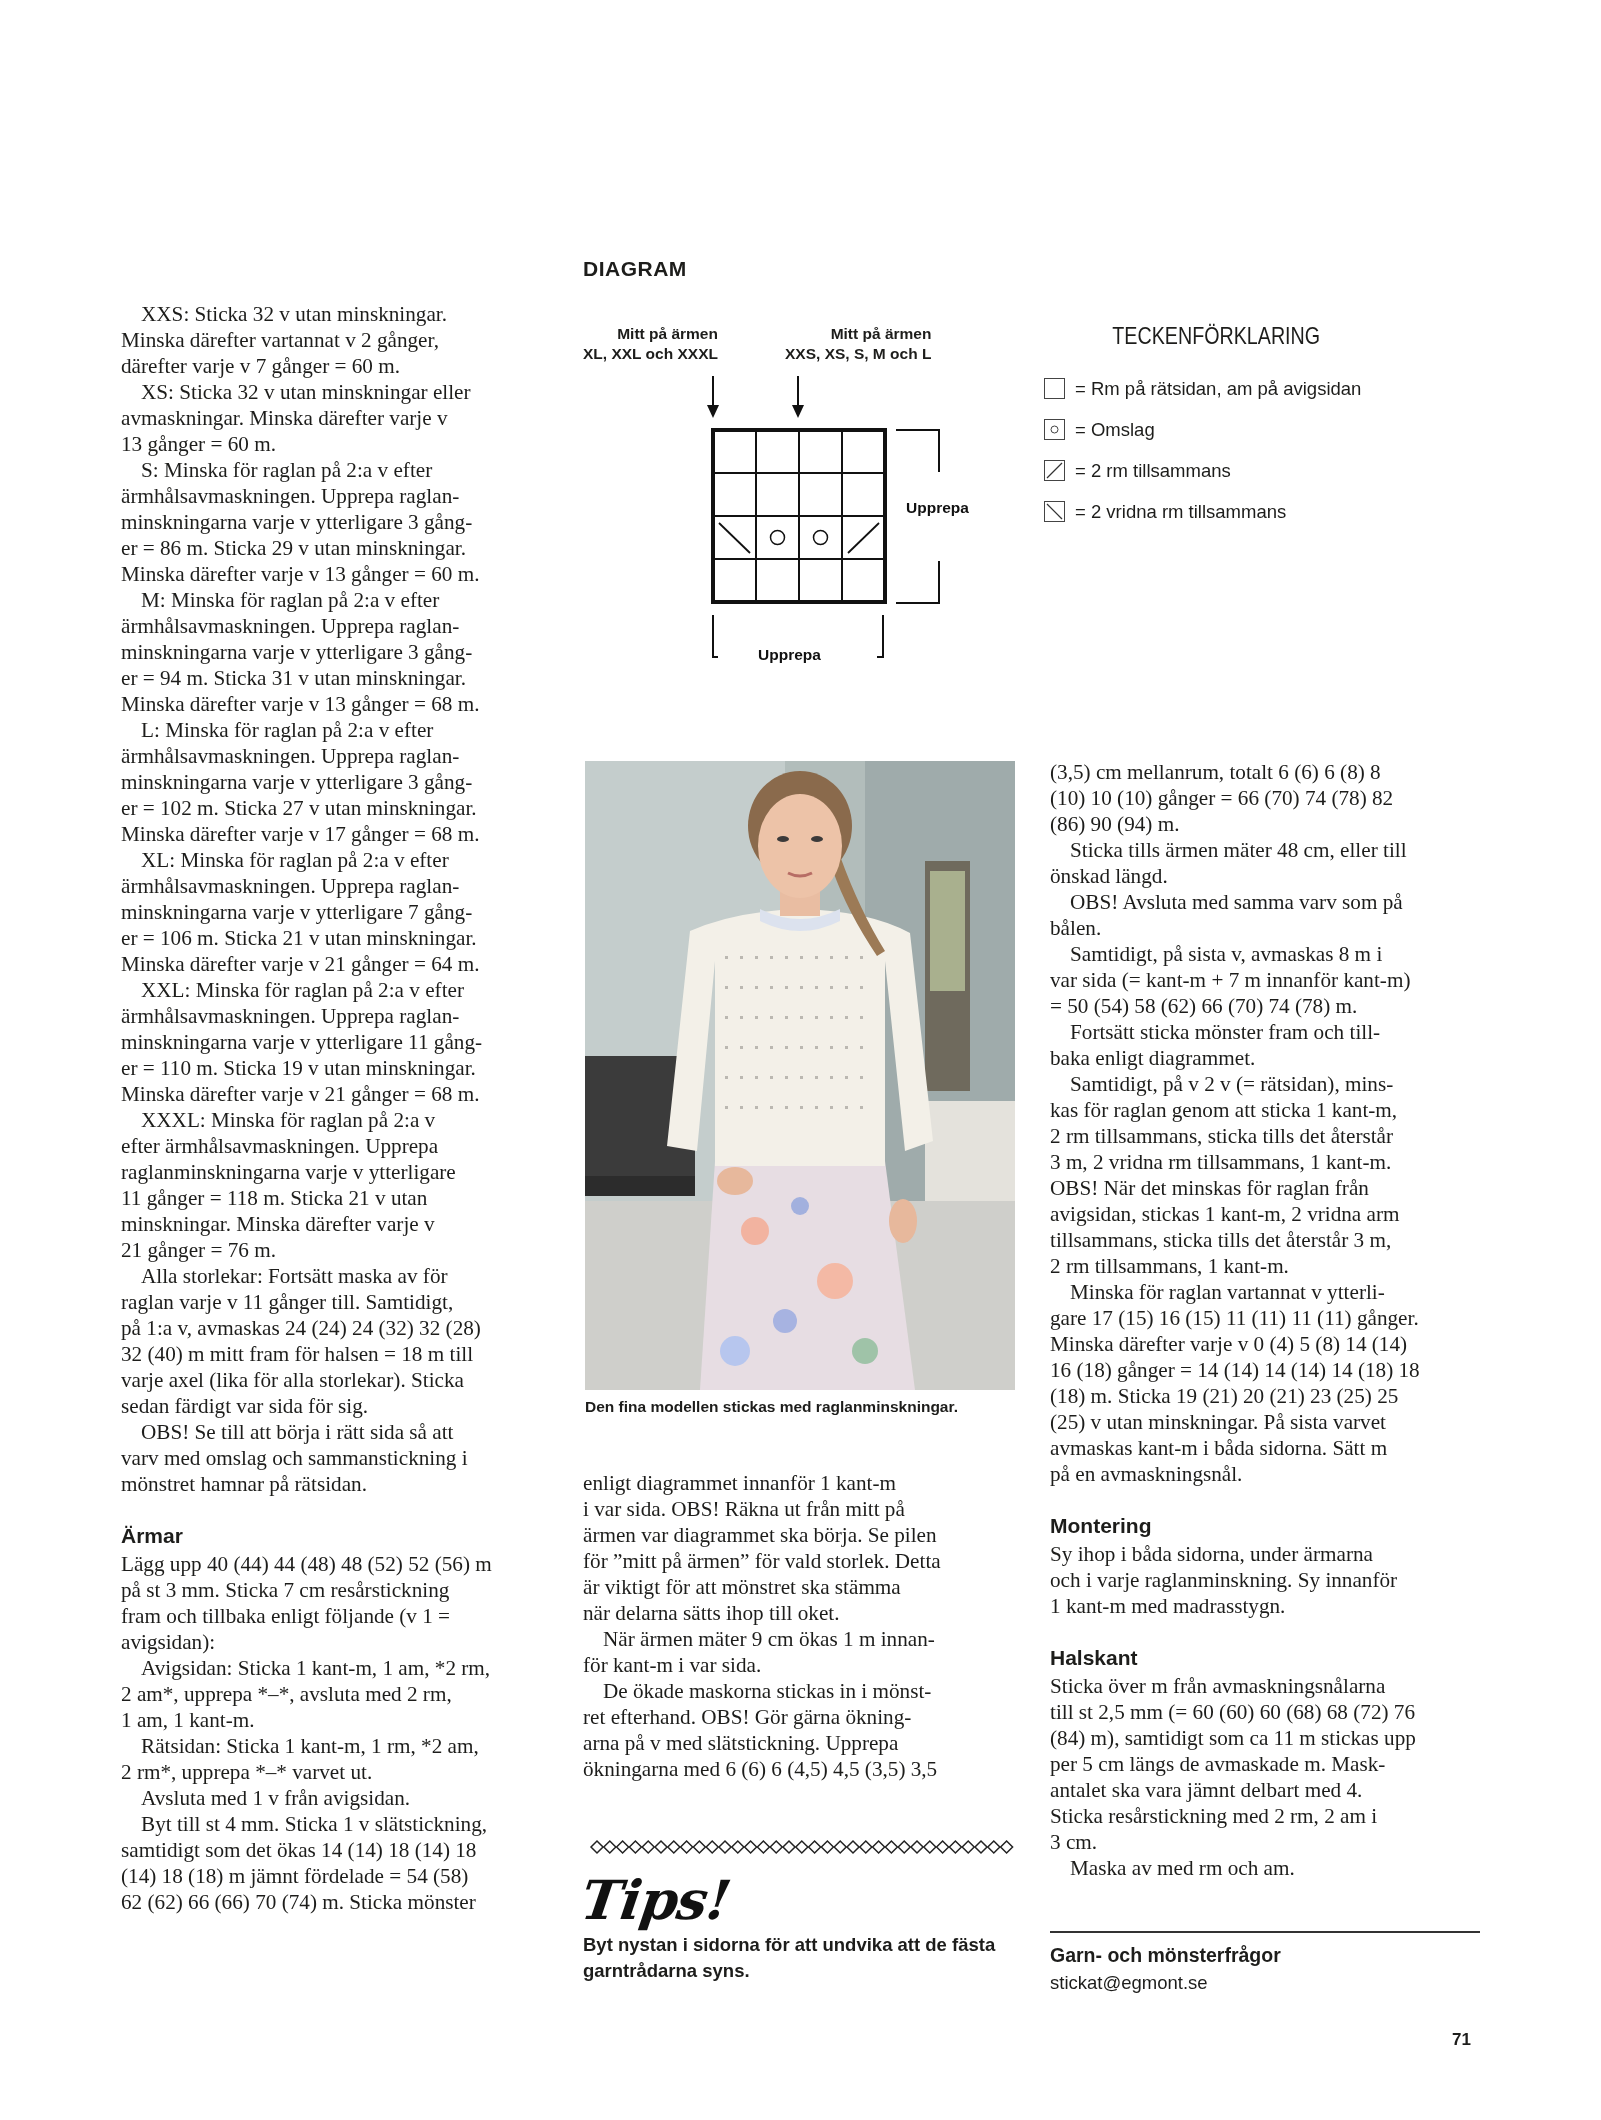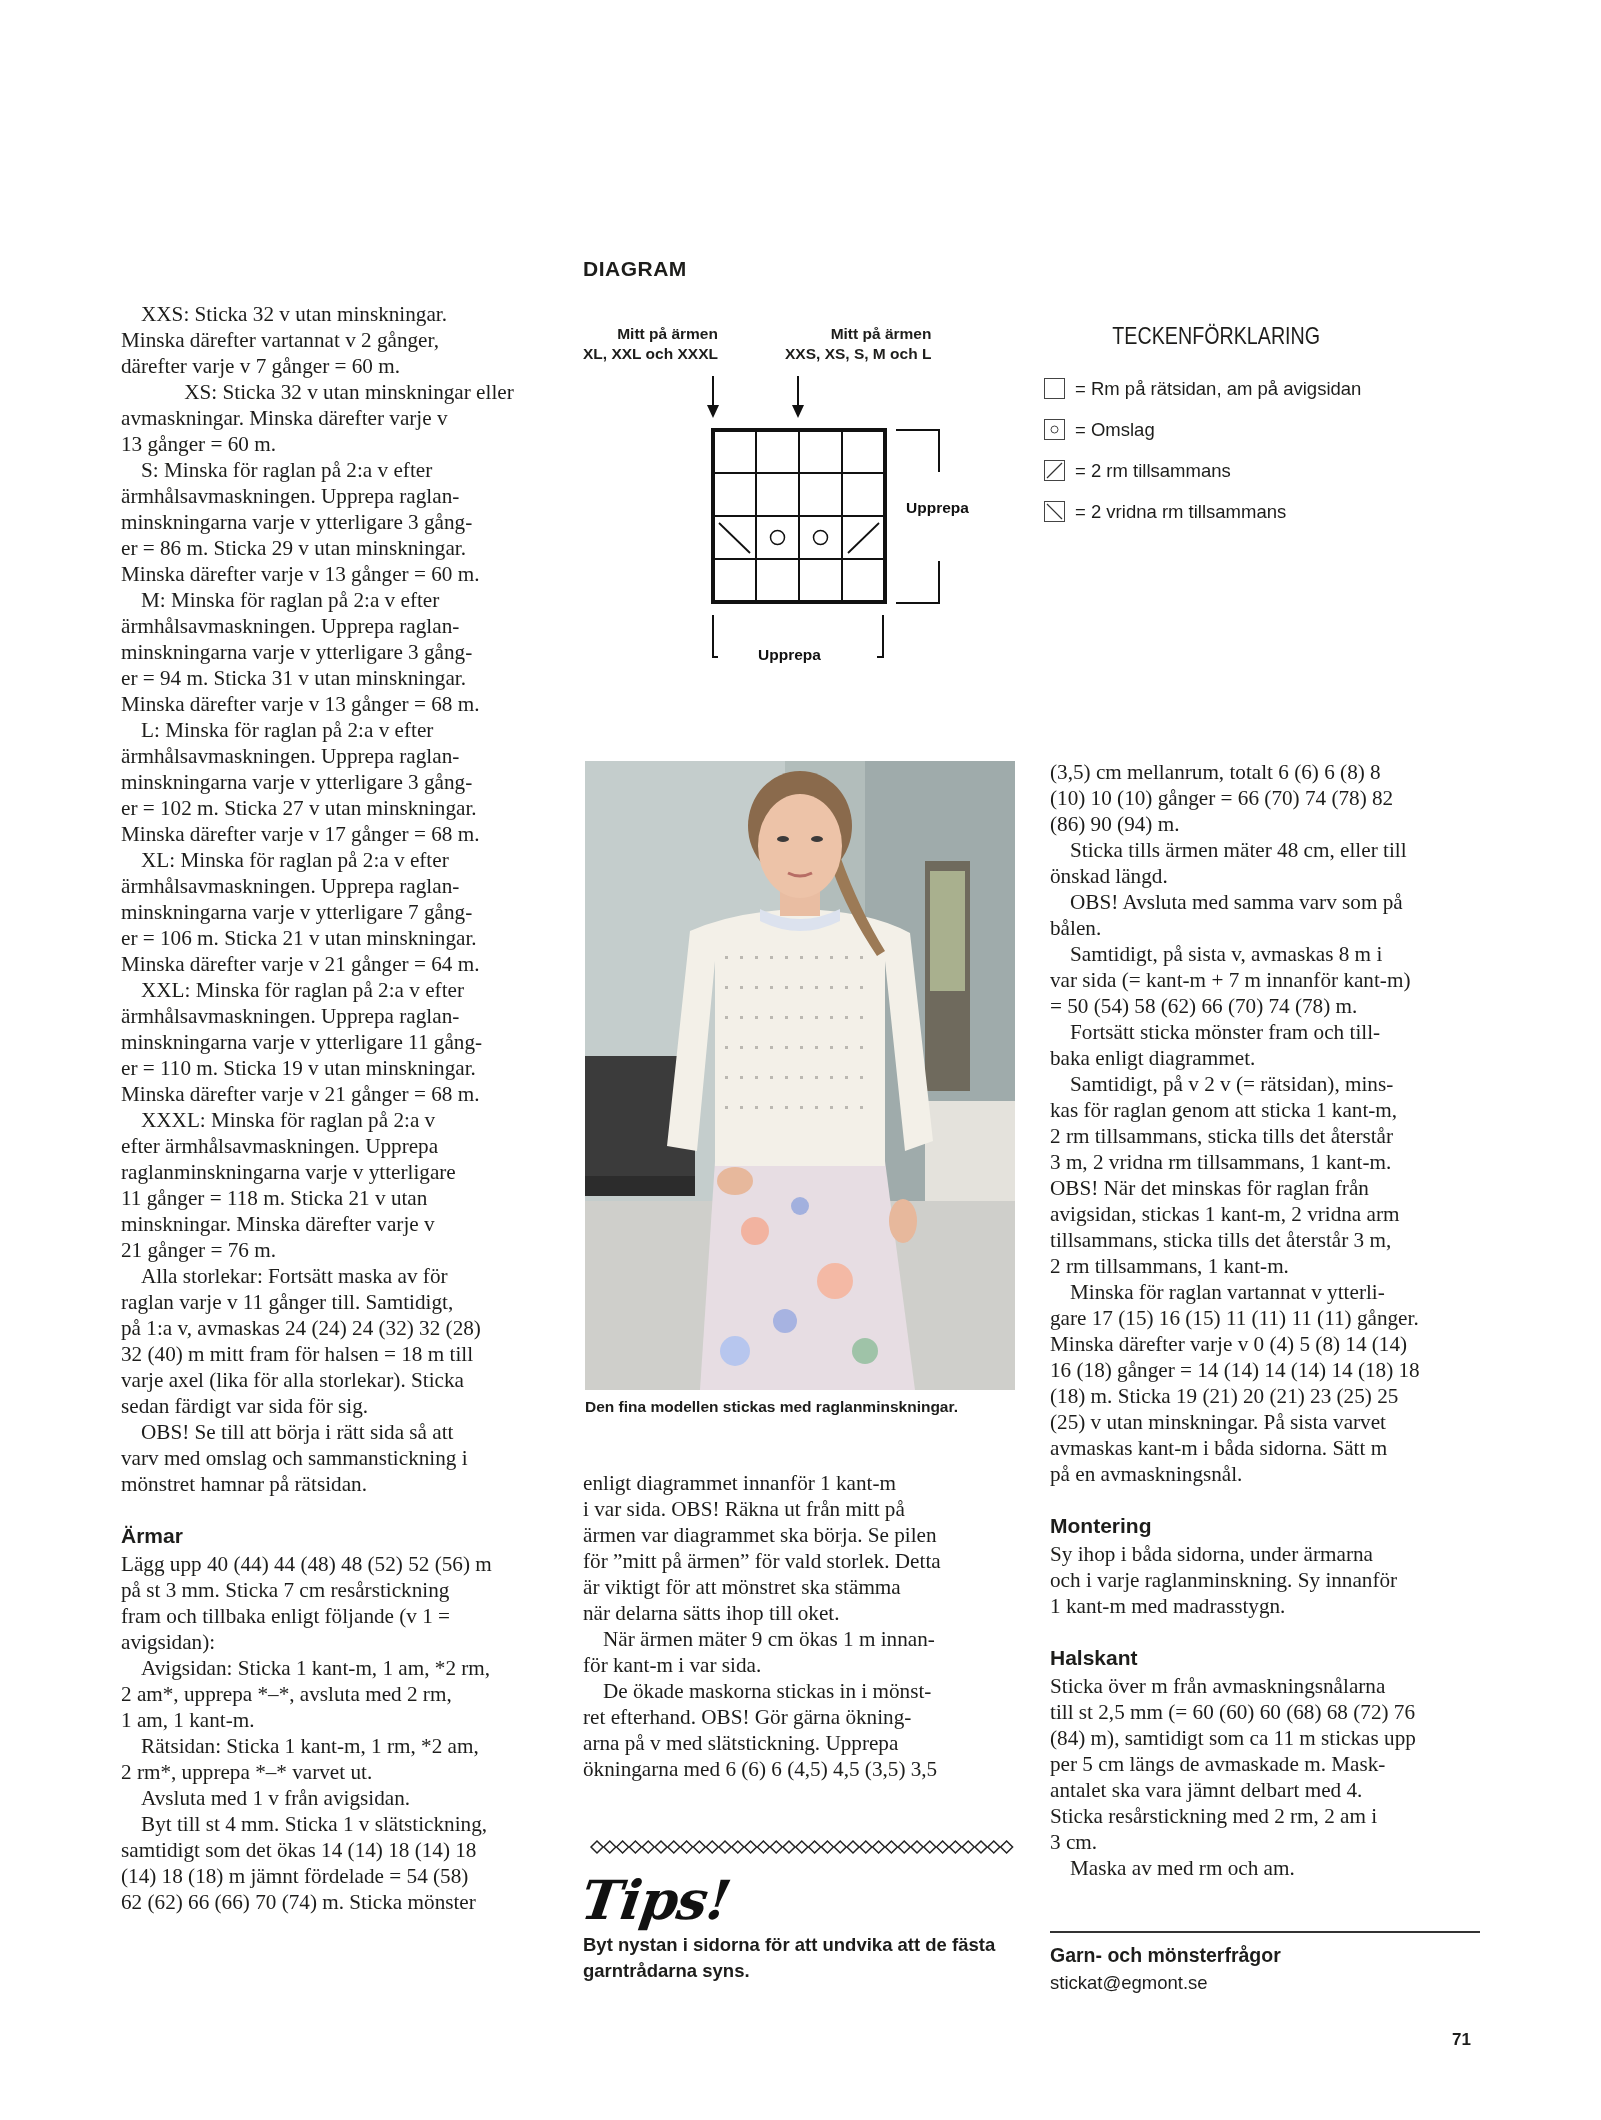--- a/index.html
+++ b/index.html
@@ -110,21 +110,21 @@
 <body>
 
 <div id="col-left" class="col body-text">
   <div>
       <p>
         <span class="line" style="padding-left: 20px;">XXS: Sticka 32 v utan minskningar.</span>
         <span class="line">Minska därefter vartannat v 2 gånger,</span>
         <span class="line">därefter varje v 7 gånger = 60 m.</span>
       </p>
       <p>
-        <span class="line" style="padding-left: 20px; text-align: center;">XS: Sticka 32 v utan minskningar eller</span>
+        <span class="line" style="padding-left: 20px;">XS: Sticka 32 v utan minskningar eller</span>
         <span class="line">avmaskningar. Minska därefter varje v</span>
         <span class="line">13 gånger = 60 m.</span>
       </p>
       <p>
         <span class="line" style="padding-left: 20px;">S: Minska för raglan på 2:a v efter</span>
         <span class="line">ärmhålsavmaskningen. Upprepa raglan-</span>
         <span class="line">minskningarna varje v ytterligare 3 gång-</span>
         <span class="line">er = 86 m. Sticka 29 v utan minskningar.</span>
         <span class="line">Minska därefter varje v 13 gånger = 60 m.</span>
       </p>

